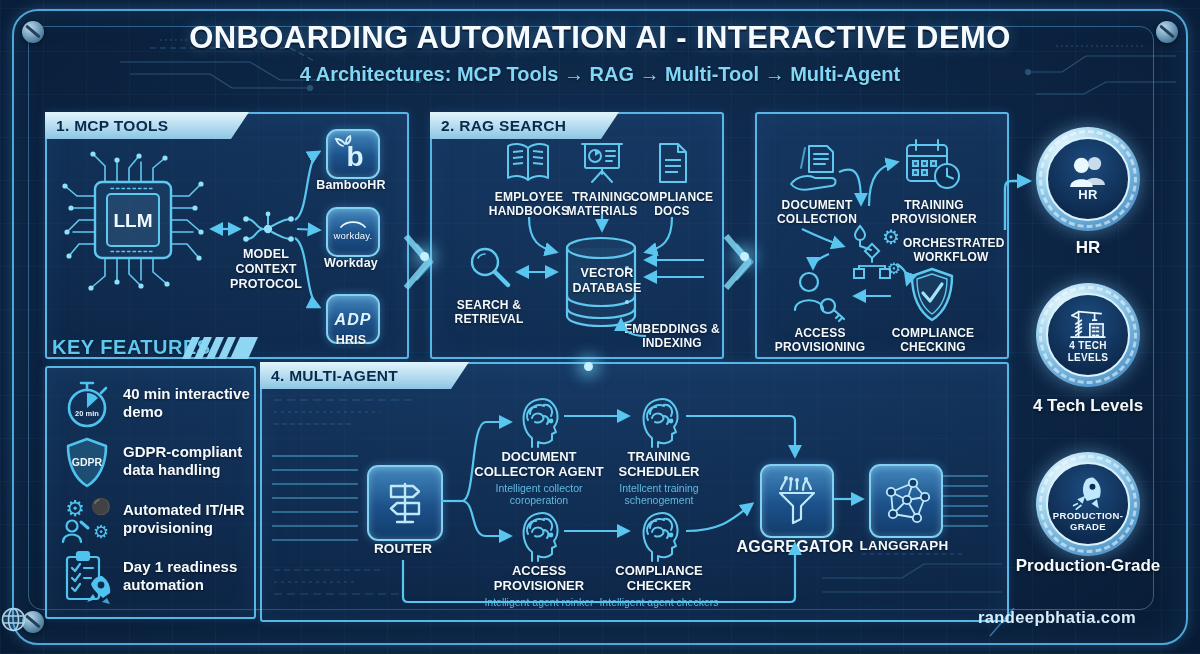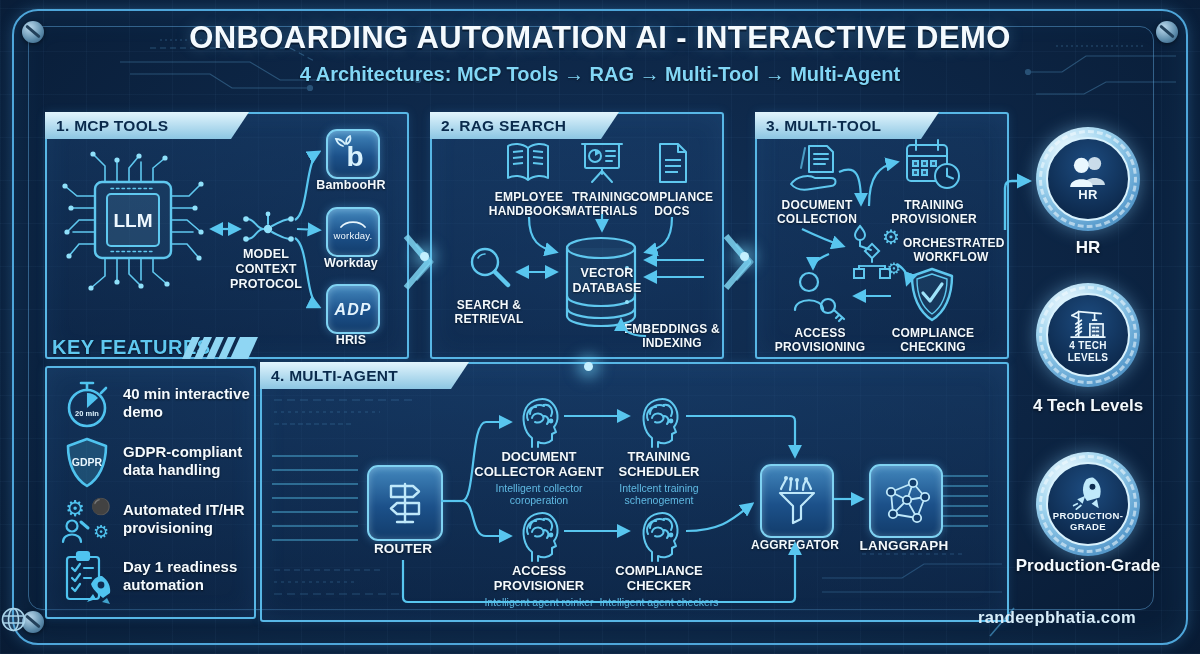--- a/index.html
+++ b/index.html
@@ -172,21 +172,21 @@
     <div class="lbl" style="left:259px;top:64px;width:90px;font-size:12.5px;">BambooHR</div>
 
     <div class="tile" style="left:279px;top:93px;width:50px;height:46px;">
       <svg width="46" height="32" viewBox="0 0 46 32">
         <path d="M11,11 A14,10 0 0 1 35,11" stroke="#e8f6fd" stroke-width="1.8" fill="none" stroke-linecap="round"></path>
         <text x="23" y="23" text-anchor="middle" font-size="9.5" letter-spacing=".2" fill="#f0f9fe">workday.</text>
       </svg>
     </div>
     <div class="lbl" style="left:259px;top:142px;width:90px;font-size:12.5px;">Workday</div>
 
-    <div class="tile" style="left:279px;top:170px;width:50px;height:46px;">
+    <div class="tile" style="left:279px;top:180px;width:50px;height:46px;">
       <svg width="44" height="28" viewBox="0 0 44 28">
         <text x="22" y="20" text-anchor="middle" font-size="16" font-weight="bold" font-style="italic" letter-spacing="1" fill="#e4f4fd">ADP</text>
       </svg>
     </div>
     <div class="lbl" style="left:259px;top:219px;width:90px;font-size:12.5px;">HRIS</div>
 
     <svg class="wires" width="360" height="243" viewBox="0 0 360 243">
       <defs>
           <marker id="a1" viewBox="0 0 10 10" refX="8" refY="5" markerWidth="6.5" markerHeight="6.5" orient="auto-start-reverse">
             <path d="M0,0 L10,5 L0,10 Z" fill="#58c6ef"></path>
@@ -281,21 +281,20 @@
         <path d="M240,103 C240,128 230,134 214,138" marker-end="url(#a2)"></path>
         <path d="M86,158 L124,158" marker-start="url(#a2)" marker-end="url(#a2)"></path>
         <path d="M272,146 L214,146" marker-end="url(#a2)"></path>
         <path d="M272,163 L214,163" marker-end="url(#a2)"></path>
         <path d="M214,222 C196,222 189,215 189,206" marker-end="url(#a2)"></path>
       </g>
     </svg>
   </div>
 
   <div class="panel" style="left:755px;top:112px;width:250px;height:243px;">
-    <div class="banner" style="width:145px;">3. MULTI-TOOL</div>
 
     <svg class="deco" style="left:30px;top:24px;" width="60" height="58" viewBox="0 0 60 58">
       <g stroke="#5fc8ef" stroke-width="2" fill="none" stroke-linejoin="round" stroke-linecap="round">
         <path d="M18,10 L14,30" opacity=".7"></path>
           <path d="M22,8 L40,8 L46,14 L46,34 L22,34 Z"></path>
         <path d="M27,16 L41,16"></path>
           <path d="M27,21 L41,21"></path>
           <path d="M27,26 L38,26"></path>
         <path d="M4,46 C10,38 22,36 28,40 L44,40 C50,40 50,47 44,48 L24,51 C14,53 8,51 4,46 Z"></path>
       </g>
@@ -568,21 +567,21 @@
               <circle cx="13" cy="3" r="2"></circle>
               <circle cx="18" cy="4" r="2"></circle>
               <circle cx="24" cy="5" r="2"></circle>
               <circle cx="33" cy="4" r="2"></circle>
               <circle cx="35" cy="5" r="0"></circle>
             </g>
           <path d="M7,18 L41,18 L28,31 L28,44 L20,48 L20,31 Z" stroke-linejoin="round"></path>
         </g>
       </svg>
     </div>
-    <div class="lbl" style="left:463px;top:174px;width:140px;font-size:12px;">AGGREGATOR</div>
+    <div class="lbl" style="left:463px;top:174px;width:140px;font-size:16px;">AGGREGATOR</div>
 
     <div class="tile" style="left:607px;top:100px;width:70px;height:70px;">
       <svg width="50" height="50" viewBox="0 0 50 50">
         <g stroke="#bfe8fa" stroke-width="1.8" fill="none">
           <path d="M10,16 L32,7 M10,16 L26,24 M32,7 L26,24 M32,7 L44,21 M44,21 L26,24 M44,21 L36,42 M26,24 L36,42 M26,24 L12,38 M10,16 L12,38 M12,38 L36,42"></path>
         </g>
         <g fill="#123c6b" stroke="#bfe8fa" stroke-width="1.8">
           <circle cx="10" cy="16" r="4.2"></circle>
             <circle cx="32" cy="7" r="4.2"></circle>
             <circle cx="44" cy="21" r="4.2"></circle>

